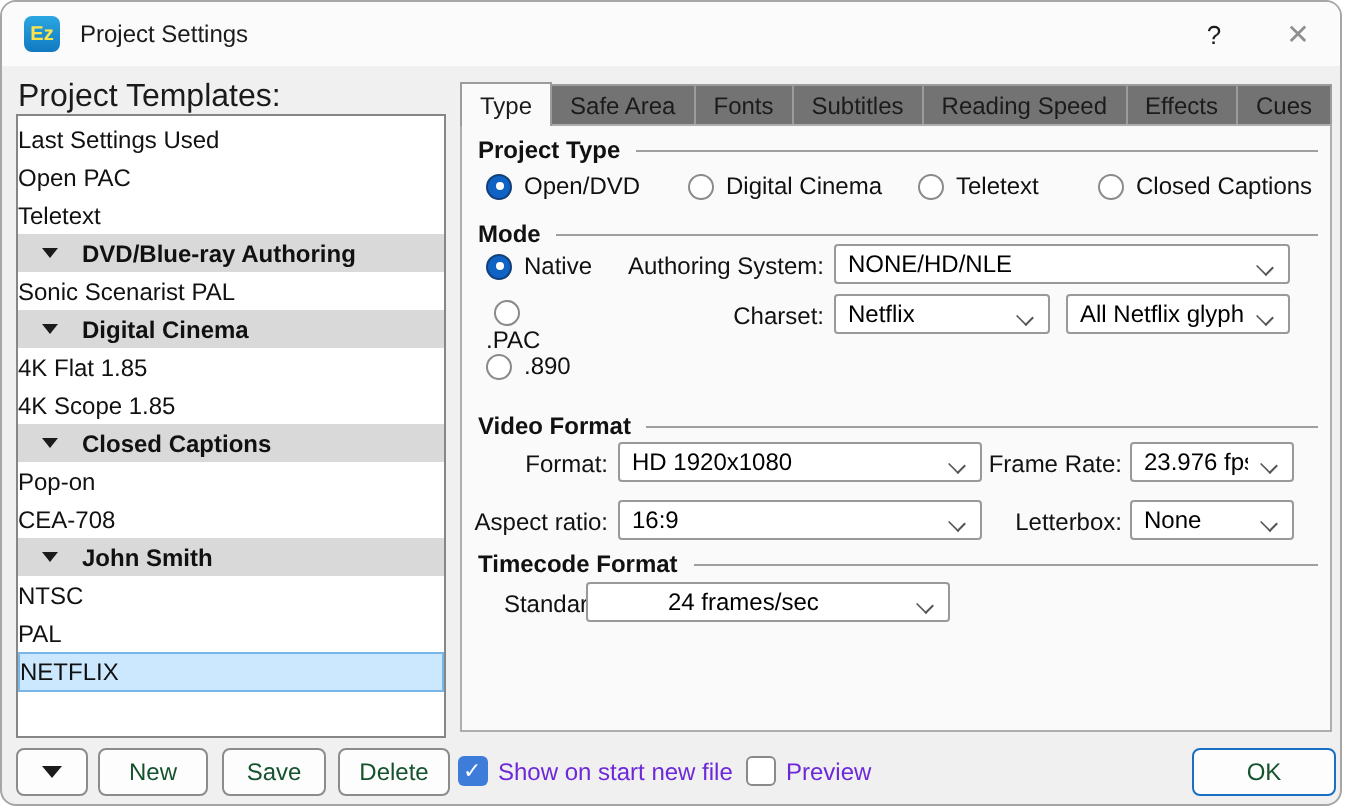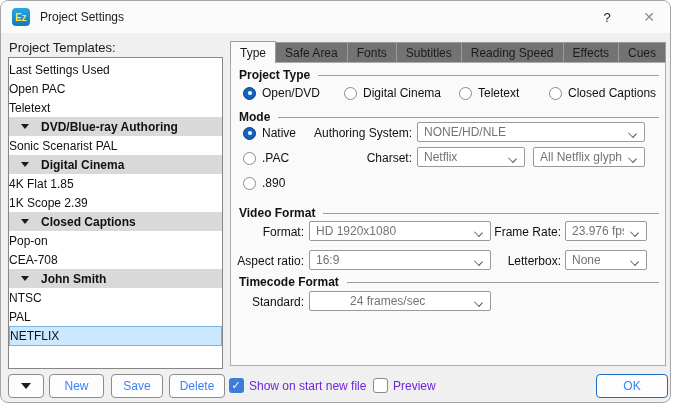--- a/index.html
+++ b/index.html
@@ -10,21 +10,21 @@
   }
   
   .titlebar{height:32px;background:#fbfbfb;display:flex;align-items:center;padding-left:11px;}
   .app-icon{width:18px;height:18px;border-radius:4px;background:linear-gradient(#2aa7e2,#1179c0);
     color:#ffe34a;font-size:10px;font-weight:bold;display:flex;align-items:center;justify-content:center;flex:0 0 auto;}
   .title-text{margin-left:10px;font-size:12px;color:#1b1b1b;}
   .titlebar .spacer{flex:1;}
   .tbtn{width:42px;height:32px;display:flex;align-items:center;justify-content:center;font-size:13px;color:#1b1b1b;cursor:default;}
   .tbtn.close{color:#8f8f8f;font-size:14px;}
   
-  .templates-label{position:absolute;left:8px;top:39px;font-size:13px;color:#1b1b1b;}
+  .templates-label{position:absolute;left:8px;top:39px;font-size:16px;color:#1b1b1b;}
   .listbox{position:absolute;left:7px;top:56px;width:215px;height:312px;background:#ffffff;
     border:1px solid #868686;padding-top:2px;overflow:hidden;}
   .lrow{height:19px;display:flex;align-items:center;font-size:12px;color:#111;}
   .lrow .txt{white-space:nowrap;}
   .lrow.item{}
   .lrow.child{}
   .lrow.group{background:#d9d9d9;font-weight:bold;padding-left:12px;}
   .lrow.group .tri{width:0;height:0;border-left:4px solid transparent;border-right:4px solid transparent;
     border-top:5px solid #1b1b1b;margin-right:12px;}
   .lrow.selected{background:#cce8ff;border:1px solid #77b7e8;height:20px;}
@@ -38,27 +38,27 @@
   .panel{position:absolute;left:229px;top:61px;width:436px;height:304px;background:#fafafa;
     border:1px solid #adadad;z-index:2;}
   .caption{position:absolute;left:8px;display:flex;align-items:center;font-size:12px;font-weight:bold;color:#111;width:420px;}
   .caption::after{content:"";flex:1;height:1px;background:#9f9f9f;margin-left:8px;}
   .radio-opt{position:absolute;display:flex;align-items:center;font-size:12px;color:#111;height:16px;}
   .radio{width:13px;height:13px;border-radius:50%;background:#fff;border:1px solid #8a8a8a;margin-right:6px;position:relative;flex:0 0 auto;}
   .radio.on{background:#0f63c5;border:1px solid #123f77;}
   .radio.on::after{content:"";position:absolute;left:3.5px;top:3.5px;width:4px;height:4px;border-radius:50%;background:#fff;}
   .flabel{position:absolute;font-size:12px;color:#111;text-align:right;height:22px;display:flex;align-items:center;justify-content:flex-end;}
   .combo{position:absolute;height:20px;background:#fff;border:1px solid #999;border-radius:2px;
-    display:flex;align-items:center;font-size:12px;color:#737373;padding:0 22px 0 6px;}
+    display:flex;align-items:center;font-size:12px;color:#000000;padding:0 22px 0 6px;}
   .combo .val{white-space:nowrap;overflow:hidden;}
   .combo .chev{position:absolute;right:8px;top:7px;width:7px;height:7px;border-right:1.4px solid #555;
     border-bottom:1.4px solid #555;transform:rotate(45deg) scaleY(.8);}
   
   .btn{position:absolute;top:373px;height:24px;background:#fdfdfd;border:1px solid #8c8c8c;border-radius:4px;
-    font-size:12px;color:#3b82f6;display:flex;align-items:center;justify-content:center;text-align:center;}
+    font-size:12px;color:#14532d;display:flex;align-items:center;justify-content:center;text-align:center;}
   .btn.ok{border:1.5px solid #1a6fc4;}
   .dd-tri{width:0;height:0;border-left:5px solid transparent;border-right:5px solid transparent;border-top:6px solid #1b1b1b;}
   .chk-wrap{position:absolute;top:377px;display:flex;align-items:center;font-size:12px;color:#6d28d9;}
   .chk{width:15px;height:15px;border-radius:3px;margin-right:5px;flex:0 0 auto;position:relative;}
   .chk.checked{background:#3d7dd9;}
   .chk.checked::after{content:"\2713";position:absolute;left:2.5px;top:0.5px;color:#fff;font-size:11px;font-weight:bold;}
   .chk.unchecked{background:#fff;border:1px solid #8a8a8a;}
 </style>
 </head>
 <body>
@@ -94,21 +94,21 @@
         <span class="txt">Sonic Scenarist PAL</span>
       </div>
     <div class="lrow group">
         <span class="tri"></span>
         <span class="txt">Digital Cinema</span>
       </div>
     <div class="lrow child">
         <span class="txt">4K Flat 1.85</span>
       </div>
     <div class="lrow child">
-        <span class="txt">1K Scope 2.39</span>
+        <span class="txt">4K Scope 1.85</span>
       </div>
     <div class="lrow group">
         <span class="tri"></span>
         <span class="txt">Closed Captions</span>
       </div>
     <div class="lrow child">
         <span class="txt">Pop-on</span>
       </div>
     <div class="lrow child">
         <span class="txt">CEA-708</span>
@@ -160,21 +160,21 @@
         <span>Closed Captions</span>
       </div>
 
     <div class="caption" style="top:47px;">
         <span>Mode</span>
       </div>
     <div class="radio-opt" style="left:12px;top:62px;">
       <span class="radio on"></span>
         <span>Native</span>
       </div>
-    <div class="radio-opt" style="left:12px;top:87px;">
+    <div class="radio-opt" style="left:12px;top:87px;flex-direction:column;">
       <span class="radio"></span>
         <span>.PAC</span>
       </div>
     <div class="radio-opt" style="left:12px;top:112px;">
       <span class="radio"></span>
         <span>.890</span>
       </div>
 
     <div class="flabel" style="left:0;top:59px;width:181px;">Authoring System:</div>
     <div class="combo" style="left:186px;top:59px;width:228px;">
@@ -214,21 +214,21 @@
     <div class="flabel" style="left:252px;top:187px;width:78px;">Letterbox:</div>
     <div class="combo" style="left:334px;top:187px;width:82px;">
       <span class="val">None</span>
         <span class="chev"></span>
       </div>
 
     <div class="caption" style="top:212px;">
         <span>Timecode Format</span>
       </div>
     <div class="flabel" style="left:0;top:228px;width:73px;">Standard:</div>
-    <div class="combo" style="left:78px;top:228px;width:182px;padding-left:40px;">
+    <div class="combo" style="left:62px;top:228px;width:182px;padding-left:40px;">
       <span class="val">24 frames/sec</span>
         <span class="chev"></span>
       </div>
   </div>
 
   <div class="btn" style="left:7px;width:36px;">
       <span class="dd-tri"></span>
     </div>
   <div class="btn" style="left:48px;width:55px;">New</div>
   <div class="btn" style="left:110px;width:52px;">Save</div>

